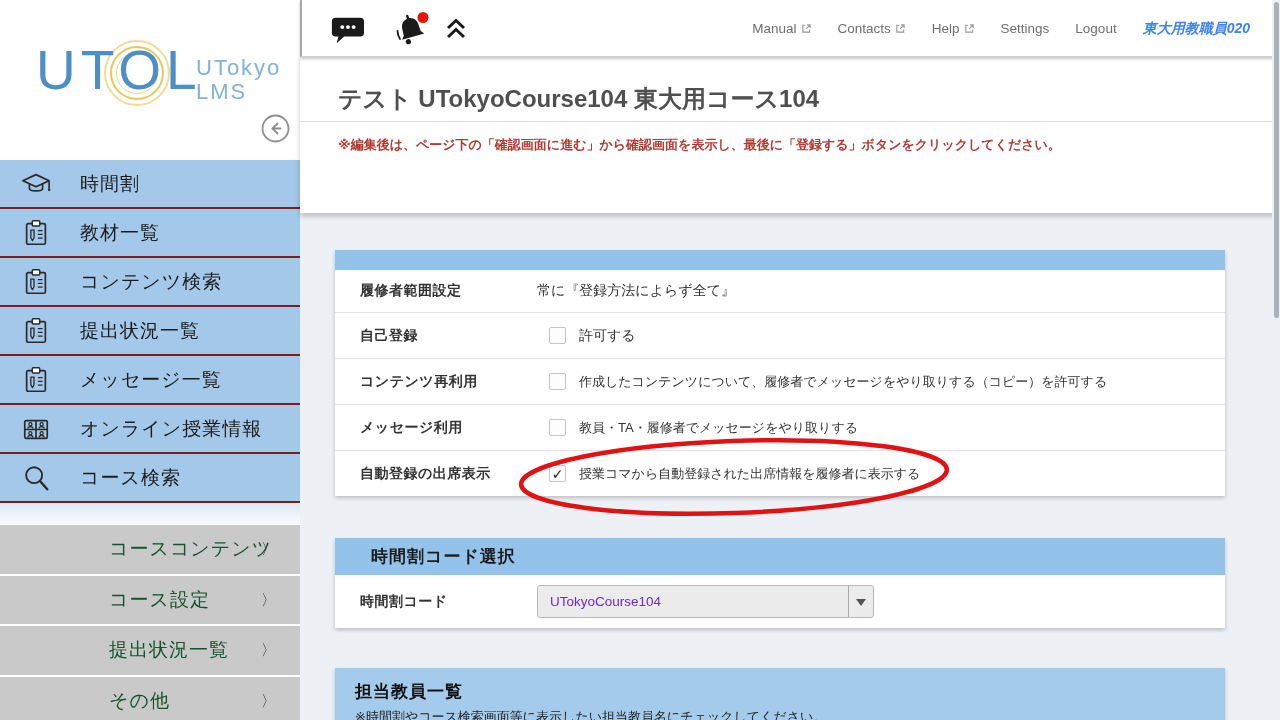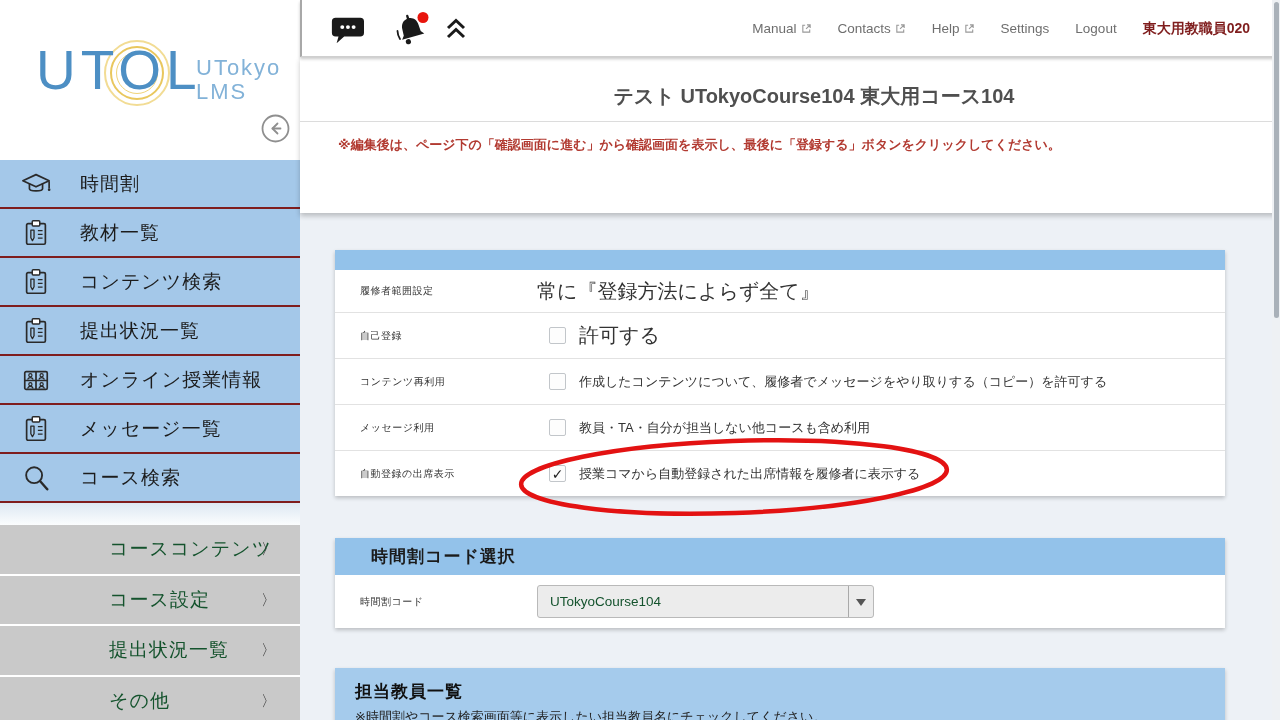--- a/index.html
+++ b/index.html
@@ -36,53 +36,53 @@
   #main { position:absolute; left:300px; top:0; width:980px; height:720px; background:#edf1f6; }
 
   #topbar { position:absolute; left:0; top:0; width:980px; height:57px; background:#fff;
     border-left:2px solid #a8a8a8; border-bottom:1px solid #cfcfcf;
     box-shadow:0 2px 3px rgba(0,0,0,.22); z-index:5; }
   .tb-icon { position:absolute; top:14px; cursor:pointer; }
   .tb-links { position:absolute; right:30px; top:0; height:57px; display:flex; align-items:center;
     gap:26px; }
   .tb-links a { display:flex; align-items:center; gap:4px; color:#6e6e6e; font-size:13.5px;
     text-decoration:none; cursor:pointer; white-space:nowrap; }
-  .tb-user { color:#7f1d1d; font-size:14px; font-weight:bold; white-space:nowrap; }
+  .tb-user { color:#3b82f6; font-size:14px; font-weight:bold; white-space:nowrap;font-style:italic; }
 
   #page-header { position:absolute; left:0; top:57px; width:980px; height:156px; background:#fff;
     box-shadow:0 3px 5px rgba(0,0,0,.22); z-index:4; }
   .ph-titleblock { height:65px; border-bottom:1px solid #dcdcdc; }
-  .ph-title { padding:26px 0 0 48px; font-size:20px; font-weight:bold; color:#4f4f4f;text-align:center; }
+  .ph-title { padding:26px 0 0 38px; font-size:24px; font-weight:bold; color:#4f4f4f; }
   .ph-section { padding:20px 0 0 38px; font-size:17px; font-weight:bold; color:#4f4f4f; }
   .ph-warning { padding:14px 12px 0 38px; font-size:13px; font-weight:bold; color:#b23a31; }
 
   #scroll-area { position:absolute; left:0; top:213px; width:980px; height:507px; background:#edf1f6; }
 
   .panel { position:absolute; left:35px; width:890px; background:#fff;
     box-shadow:0 2px 4px rgba(0,0,0,.22); }
   #settings-panel { top:37px; }
   .panel-topbar { height:20px; background:#93c2ea; }
   .srow { display:flex; align-items:center; min-height:46px; border-top:1px solid #e2e2e2; }
   .srow.first { border-top:none; min-height:42px; }
-  .slabel { width:202px; padding-left:25px; font-size:10px; color:#333; letter-spacing:.5px;
-    flex-shrink:0; }
+  .slabel { width:202px; padding-left:25px; font-size:14px; color:#333; letter-spacing:.5px;
+    flex-shrink:0;font-weight:bold; }
   .svalue { display:flex; align-items:center; font-size:14px; color:#333; }
   .svalue .sdesc { font-size:13px; color:#333; }
-  .svalue .stext { font-size:20px; color:#333; }
+  .svalue .stext { font-size:14px; color:#333; }
   .cb { width:17px; height:17px; border:1px solid #c2c6ca; background:#fdfdfd; border-radius:2px;
     margin:0 13px 0 12px; flex-shrink:0; text-align:center; line-height:16px; font-size:14px;
     color:#222; font-weight:bold; cursor:pointer; }
 
   #timetable-panel { top:325px; }
   .panel-header { height:37px; background:#93c2ea; line-height:37px; padding-left:36px;
     font-size:17px; font-weight:bold; color:#1b1b1b; letter-spacing:1px; }
   .trow { display:flex; align-items:center; height:53px; }
   .select-box { position:relative; width:337px; height:33px; background:#ececec;
     border:1px solid #b9b9b9; border-radius:3px; cursor:pointer; }
-  .select-text { position:absolute; left:12px; top:0; line-height:31px; font-size:13.5px; color:#14532d; }
+  .select-text { position:absolute; left:12px; top:0; line-height:31px; font-size:13.5px; color:#6d28d9; }
   .select-arrow-area { position:absolute; right:0; top:0; width:25px; height:31px;
     border-left:1px solid #a9a9a9; }
   .select-arrow { position:absolute; right:7px; top:13px; width:0; height:0;
     border-left:5.5px solid transparent; border-right:5.5px solid transparent;
     border-top:7px solid #555; }
 
   #instructor-panel { top:455px; height:80px; background:#a5cbec; padding:12px 0 0 20px;
     box-shadow:0 2px 4px rgba(0,0,0,.22); }
   .ip-title { font-size:17px; font-weight:bold; color:#101010; letter-spacing:1px; }
   .ip-note { font-size:13px; color:#222; margin-top:5px; }
@@ -156,20 +156,31 @@
   <div class="menu-item">
     <span class="micon">
       <svg viewBox="0 0 32 32" width="30" height="30">
           <rect x="6" y="6" width="20" height="22" rx="1.5" fill="none" stroke="#2a2a2a" stroke-width="1.8"></rect>
           <rect x="12" y="3" width="8" height="5.5" rx="1" fill="#fff" stroke="#2a2a2a" stroke-width="1.6"></rect>
           <path d="M10.5 13 v8 l1.7 3.2 1.7-3.2 v-8 z" fill="none" stroke="#2a2a2a" stroke-width="1.4" stroke-linejoin="round"></path>
           <path d="M18 13.5 h5 M18 17.5 h5 M18 21.5 h5" stroke="#2a2a2a" stroke-width="1.5"></path>
         </svg>
     </span>
     <span class="mlabel">提出状況一覧</span>
+  </div>
+  <div class="menu-item">
+    <span class="micon">
+      <svg viewBox="0 0 32 32" width="30" height="30">
+          <rect x="6" y="6" width="20" height="22" rx="1.5" fill="none" stroke="#2a2a2a" stroke-width="1.8"></rect>
+          <rect x="12" y="3" width="8" height="5.5" rx="1" fill="#fff" stroke="#2a2a2a" stroke-width="1.6"></rect>
+          <path d="M10.5 13 v8 l1.7 3.2 1.7-3.2 v-8 z" fill="none" stroke="#2a2a2a" stroke-width="1.4" stroke-linejoin="round"></path>
+          <path d="M18 13.5 h5 M18 17.5 h5 M18 21.5 h5" stroke="#2a2a2a" stroke-width="1.5"></path>
+        </svg>
+    </span>
+    <span class="mlabel">メッセージ一覧</span>
   </div>
   <div class="menu-item">
     <span class="micon">
       <svg viewBox="0 0 32 32" width="30" height="30">
           <rect x="4" y="7" width="24" height="19" rx="1.5" fill="none" stroke="#2a2a2a" stroke-width="1.8"></rect>
           <path d="M16 7 v19 M4 16.5 h24" stroke="#2a2a2a" stroke-width="1.8"></path>
           <g fill="none" stroke="#2a2a2a" stroke-width="1.3">
             <circle cx="10" cy="11" r="1.7"></circle>
             <path d="M7 15.5 a3.2 3.2 0 0 1 6 0"></path>
             <circle cx="22" cy="11" r="1.7"></circle>
@@ -179,31 +190,20 @@
             <circle cx="22" cy="20.5" r="1.7"></circle>
             <path d="M19 25 a3.2 3.2 0 0 1 6 0"></path>
           </g>
         </svg>
     </span>
     <span class="mlabel">オンライン授業情報</span>
   </div>
   <div class="menu-item">
     <span class="micon">
       <svg viewBox="0 0 32 32" width="30" height="30">
-          <rect x="6" y="6" width="20" height="22" rx="1.5" fill="none" stroke="#2a2a2a" stroke-width="1.8"></rect>
-          <rect x="12" y="3" width="8" height="5.5" rx="1" fill="#fff" stroke="#2a2a2a" stroke-width="1.6"></rect>
-          <path d="M10.5 13 v8 l1.7 3.2 1.7-3.2 v-8 z" fill="none" stroke="#2a2a2a" stroke-width="1.4" stroke-linejoin="round"></path>
-          <path d="M18 13.5 h5 M18 17.5 h5 M18 21.5 h5" stroke="#2a2a2a" stroke-width="1.5"></path>
-        </svg>
-    </span>
-    <span class="mlabel">メッセージ一覧</span>
-  </div>
-  <div class="menu-item">
-    <span class="micon">
-      <svg viewBox="0 0 32 32" width="30" height="30">
           <circle cx="14" cy="13" r="8.5" fill="none" stroke="#2a2a2a" stroke-width="2"></circle>
           <path d="M20.5 19.5 L28 28" stroke="#2a2a2a" stroke-width="2.6" stroke-linecap="round"></path>
         </svg>
     </span>
     <span class="mlabel">コース検索</span>
   </div>
 
   <div class="section-gap"></div>
 
   <div class="submenu-item">
@@ -316,21 +316,21 @@
         <div class="svalue">
           <span class="cb"></span>
           <span class="sdesc">作成したコンテンツについて、履修者でメッセージをやり取りする（コピー）を許可する</span>
         </div>
       </div>
 
       <div class="srow">
         <div class="slabel">メッセージ利用</div>
         <div class="svalue">
           <span class="cb"></span>
-          <span class="sdesc">教員・TA・自分が担当しない他コースも含め利用</span>
+          <span class="sdesc">教員・TA・履修者でメッセージをやり取りする</span>
         </div>
       </div>
 
       <div class="srow">
         <div class="slabel">自動登録の出席表示</div>
         <div class="svalue">
           <span class="cb checked">✓</span>
           <span class="sdesc">授業コマから自動登録された出席情報を履修者に表示する</span>
         </div>
       </div>

